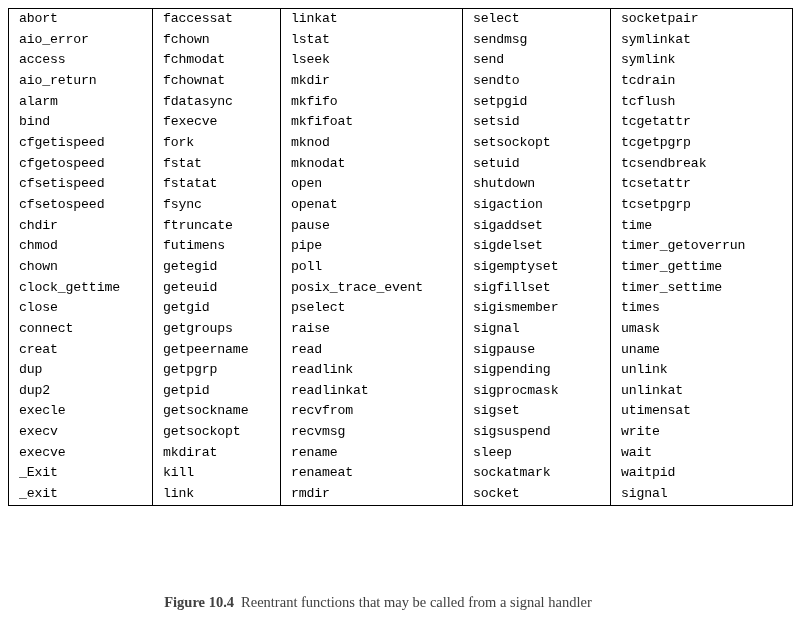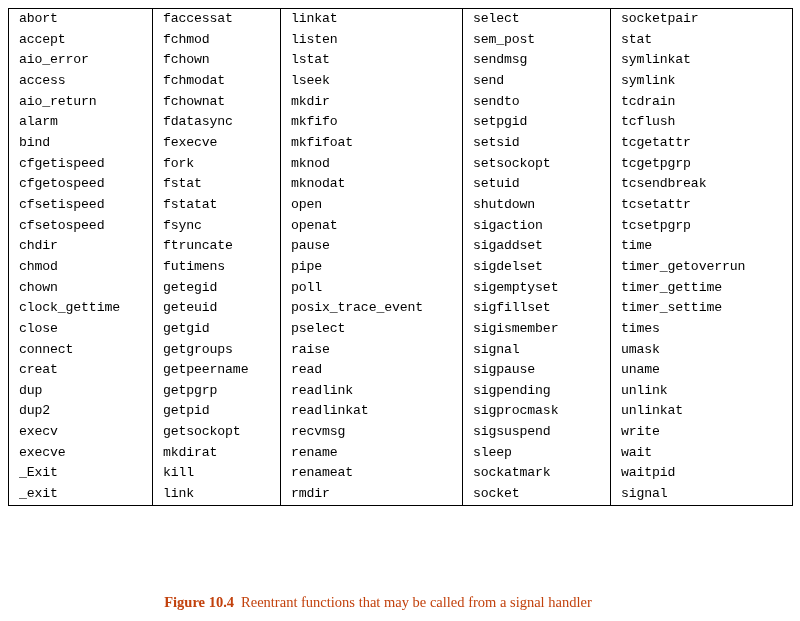--- a/index.html
+++ b/index.html
@@ -62,21 +62,21 @@
 
   #figure-caption {
     position: absolute;
     left: 0;
     top: 592px;
     width: 756px;
     text-align: center;
     font-family: "Liberation Serif", serif;
     font-size: 14.5px;
     line-height: 20px;
-    color: #c2410c;
+    color: #404040;
   }
   #figure-caption .fig-label {
     font-weight: bold;
   }
   #figure-caption .fig-text {
     font-weight: normal;
     margin-left: 7px;
   }
 </style>
 </head>
@@ -94,27 +94,20 @@
     </colgroup>
     <tbody id="table-body">
         <tr>
           <td>abort</td>
           <td class="colsep">faccessat</td>
           <td class="colsep">linkat</td>
           <td class="colsep">select</td>
           <td class="colsep">socketpair</td>
         </tr>
         <tr>
-          <td>accept</td>
-          <td class="colsep">fchmod</td>
-          <td class="colsep">listen</td>
-          <td class="colsep">sem_post</td>
-          <td class="colsep">stat</td>
-        </tr>
-        <tr>
           <td>aio_error</td>
           <td class="colsep">fchown</td>
           <td class="colsep">lstat</td>
           <td class="colsep">sendmsg</td>
           <td class="colsep">symlinkat</td>
         </tr>
         <tr>
           <td>access</td>
           <td class="colsep">fchmodat</td>
           <td class="colsep">lseek</td>
@@ -227,20 +220,27 @@
           <td class="colsep">unlink</td>
         </tr>
         <tr>
           <td>dup2</td>
           <td class="colsep">getpid</td>
           <td class="colsep">readlinkat</td>
           <td class="colsep">sigprocmask</td>
           <td class="colsep">unlinkat</td>
         </tr>
         <tr>
+          <td>execle</td>
+          <td class="colsep">getsockname</td>
+          <td class="colsep">recvfrom</td>
+          <td class="colsep">sigset</td>
+          <td class="colsep">utimensat</td>
+        </tr>
+        <tr>
           <td>execv</td>
           <td class="colsep">getsockopt</td>
           <td class="colsep">recvmsg</td>
           <td class="colsep">sigsuspend</td>
           <td class="colsep">write</td>
         </tr>
         <tr>
           <td>execve</td>
           <td class="colsep">mkdirat</td>
           <td class="colsep">rename</td>

